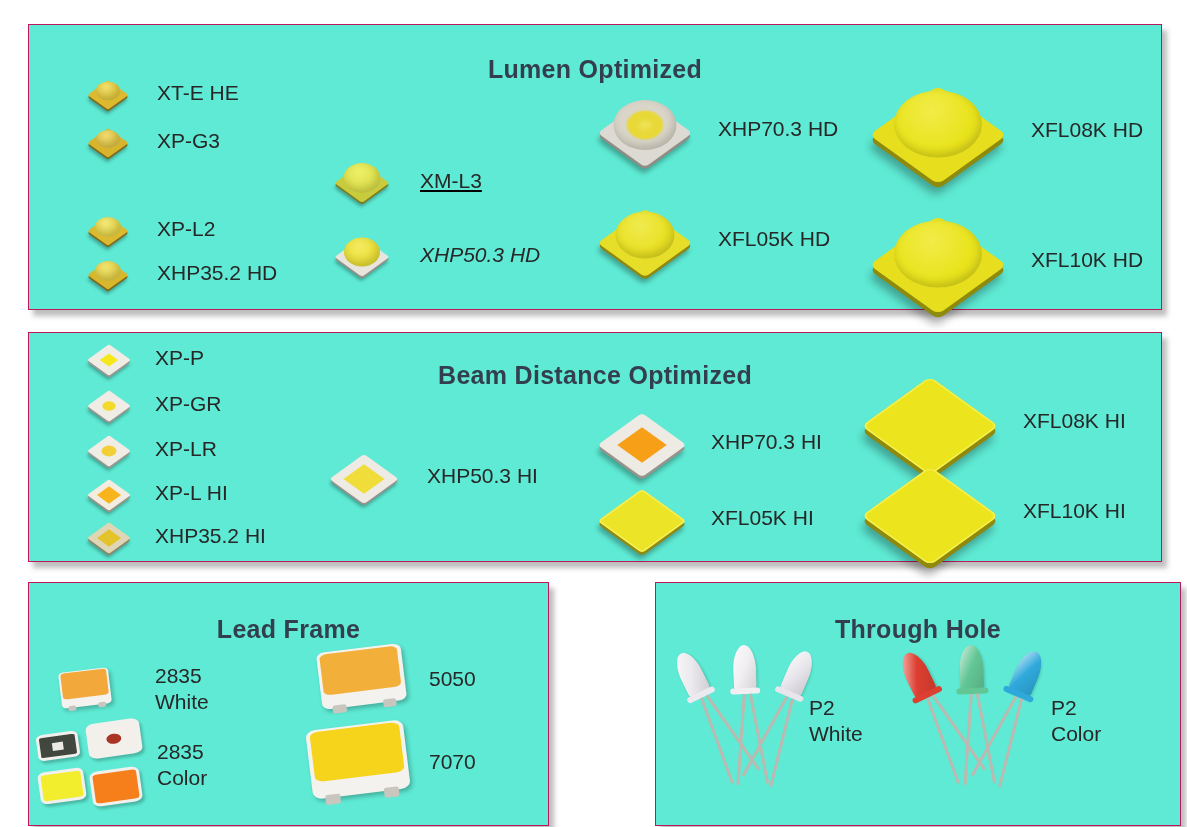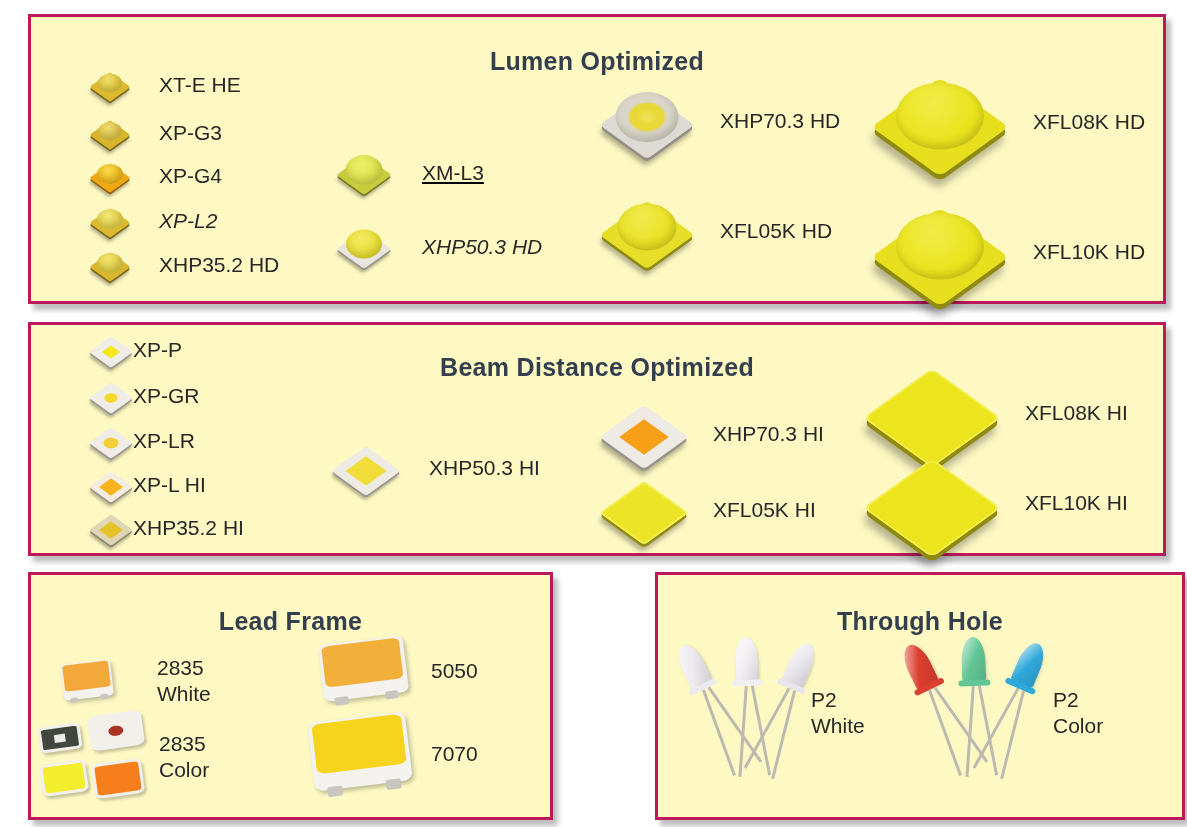--- a/index.html
+++ b/index.html
@@ -1,19 +1,19 @@
 <!DOCTYPE html>
 <html><head>
 <meta charset="utf-8">
 <style>
   html,body{margin:0;padding:0;background:#ffffff;}
   .canvas{position:relative;width:1187px;height:827px;background:#ffffff;overflow:hidden;
           font-family:"Liberation Sans", sans-serif;}
-  .panel{position:absolute;background:#fef9c3;border:3px solid #be185d;
-         box-shadow:5px 6px 5px rgba(110,110,110,.45);}
+  .panel{position:absolute;background:#5eead4;border:1px solid #be185d;
+         box-shadow:5px 6px 5px rgba(110,110,110,.45);margin-top:10px;}
   #p1{left:28px;top:14px;width:1132px;height:284px;}
   #p2{left:28px;top:322px;width:1132px;height:228px;}
   #p3{left:28px;top:572px;width:519px;height:242px;}
   #p4{left:655px;top:572px;width:524px;height:242px;}
   .panel-title{position:absolute;left:0;right:0;text-align:center;
                font-size:25px;font-weight:700;color:#333f4e;letter-spacing:.3px;}
   #p1 .panel-title{top:9px;} #p2 .panel-title{top:7px;}
   #p3 .panel-title{top:11px;} #p4 .panel-title{top:11px;}
   .item{position:absolute;display:flex;align-items:center;}
   .label{font-size:21px;color:#272727;white-space:nowrap;line-height:1.25;}
@@ -33,29 +33,29 @@
          box-shadow:2px 3px 3px rgba(0,0,0,.22);box-sizing:border-box;}
   .cdot{left:50%;top:50%;width:32%;height:36%;transform:translate(-50%,-50%);}
   .tht{top:0;width:43%;height:100%;transform-origin:50% 55%;}
   .bulb{left:50%;top:0;width:55%;height:29%;transform:translateX(-50%);
         border-radius:50% 50% 14% 14%/60% 60% 10% 10%;box-shadow:1px 2px 3px rgba(0,0,0,.18);}
   .flange{left:50%;top:28%;width:72%;height:4.5%;transform:translateX(-50%);border-radius:3px;}
   .tleg{top:32%;width:2.5px;height:60%;background:#bcb9b0;transform-origin:top center;}
 
   
   .p1c1{left:58px;} .p1c1 .led{width:42px;height:32px;} .p1c1{gap:28px;}
-  .p1c1i1{top:52px;} .p1c1i2{top:100px;} .p1c1i3{top:143px;} .p1c1i4{top:188px;font-style:italic;} .p1c1i5{top:232px;}
+  .p1c1i1{top:52px;} .p1c1i2{top:100px;} .p1c1i3{top:143px;} .p1c1i4{top:188px;} .p1c1i5{top:232px;}
   .p1c2{left:305px;gap:30px;} .p1c2 .led{width:56px;height:44px;}
   .p1c2i1{top:59px;} .p1c2i2{top:134px;text-decoration:underline;} .p1c2i3{top:208px;font-style:italic;}
   .p1c3{left:568px;gap:26px;} .p1c3 .led{width:95px;height:74px;}
   .p1c3i1{top:67px;} .p1c3i2{top:177px;}
   .p1c4{left:840px;gap:24px;} .p1c4 .led{width:138px;height:102px;}
   .p1c4i1{top:54px;} .p1c4i2{top:184px;}
   
-  .p2c1{left:58px;} .p2c1 .led{width:44px;height:34px;}
+  .p2c1{left:58px;gap:24px;} .p2c1 .led{width:44px;height:34px;}
   .p2c1i1{top:8px;} .p2c1i2{top:54px;} .p2c1i3{top:99px;} .p2c1i4{top:143px;} .p2c1i5{top:186px;}
   .p2c2{left:300px;gap:28px;} .p2c2 .led{width:70px;height:52px;}
   .p2c2i1{top:117px;}
   .p2c3{left:568px;gap:24px;} .p2c3 .led{width:90px;height:66px;}
   .p2c3i1{top:76px;} .p2c3i2{top:152px;}
   .p2c4{left:832px;gap:24px;} .p2c4 .led{width:138px;height:96px;}
   .p2c4i1{top:40px;} .p2c4i2{top:130px;}
   
   .p3c1i1{left:30px;top:80px;gap:44px;} .p3c1i1 .led{width:52px;height:40px;}
   .p3c1i2{left:8px;top:138px;gap:16px;} .p3c1i2 .led{width:104px;height:88px;}
@@ -80,27 +80,20 @@
         </div>
       <div class="label">XT-E HE</div>
     </div>
     <div class="item p1c1 p1c1i2">
       <div class="led">
           <i class="plate" style="width:29px;height:29px;background:#d8b42b;box-shadow:2px 2px 0 #7a691b, 4px 5px 4px rgba(0,0,0,.3)"></i>
           <i class="dome" style="width:24px;height:18px;background:radial-gradient(circle at 42% 30%, #efdc70 0%, #e6c94a 60%)"></i>
         </div>
       <div class="label">XP-G3</div>
     </div>
-    <div class="item p1c1 p1c1i3">
-      <div class="led">
-          <i class="plate" style="width:29px;height:29px;background:#efa712;box-shadow:2px 2px 0 #96650c, 4px 5px 4px rgba(0,0,0,.3)"></i>
-          <i class="dome" style="width:26px;height:20px;background:radial-gradient(circle at 42% 30%, #f8d84c 0%, #f4be1d 60%)"></i>
-        </div>
-      <div class="label">XP-G4</div>
-    </div>
     <div class="item p1c1 p1c1i4">
       <div class="led">
           <i class="plate" style="width:29px;height:29px;background:#dcba2f;box-shadow:2px 2px 0 #7c6b1c, 4px 5px 4px rgba(0,0,0,.3)"></i>
           <i class="dome" style="width:26px;height:20px;background:radial-gradient(circle at 42% 30%, #f2e878 0%, #e9d74c 60%)"></i>
         </div>
       <div class="label">XP-L2</div>
     </div>
     <div class="item p1c1 p1c1i5">
       <div class="led">
           <i class="plate" style="width:29px;height:29px;background:#d8b72d;box-shadow:2px 2px 0 #7a691b, 4px 5px 4px rgba(0,0,0,.3)"></i>

